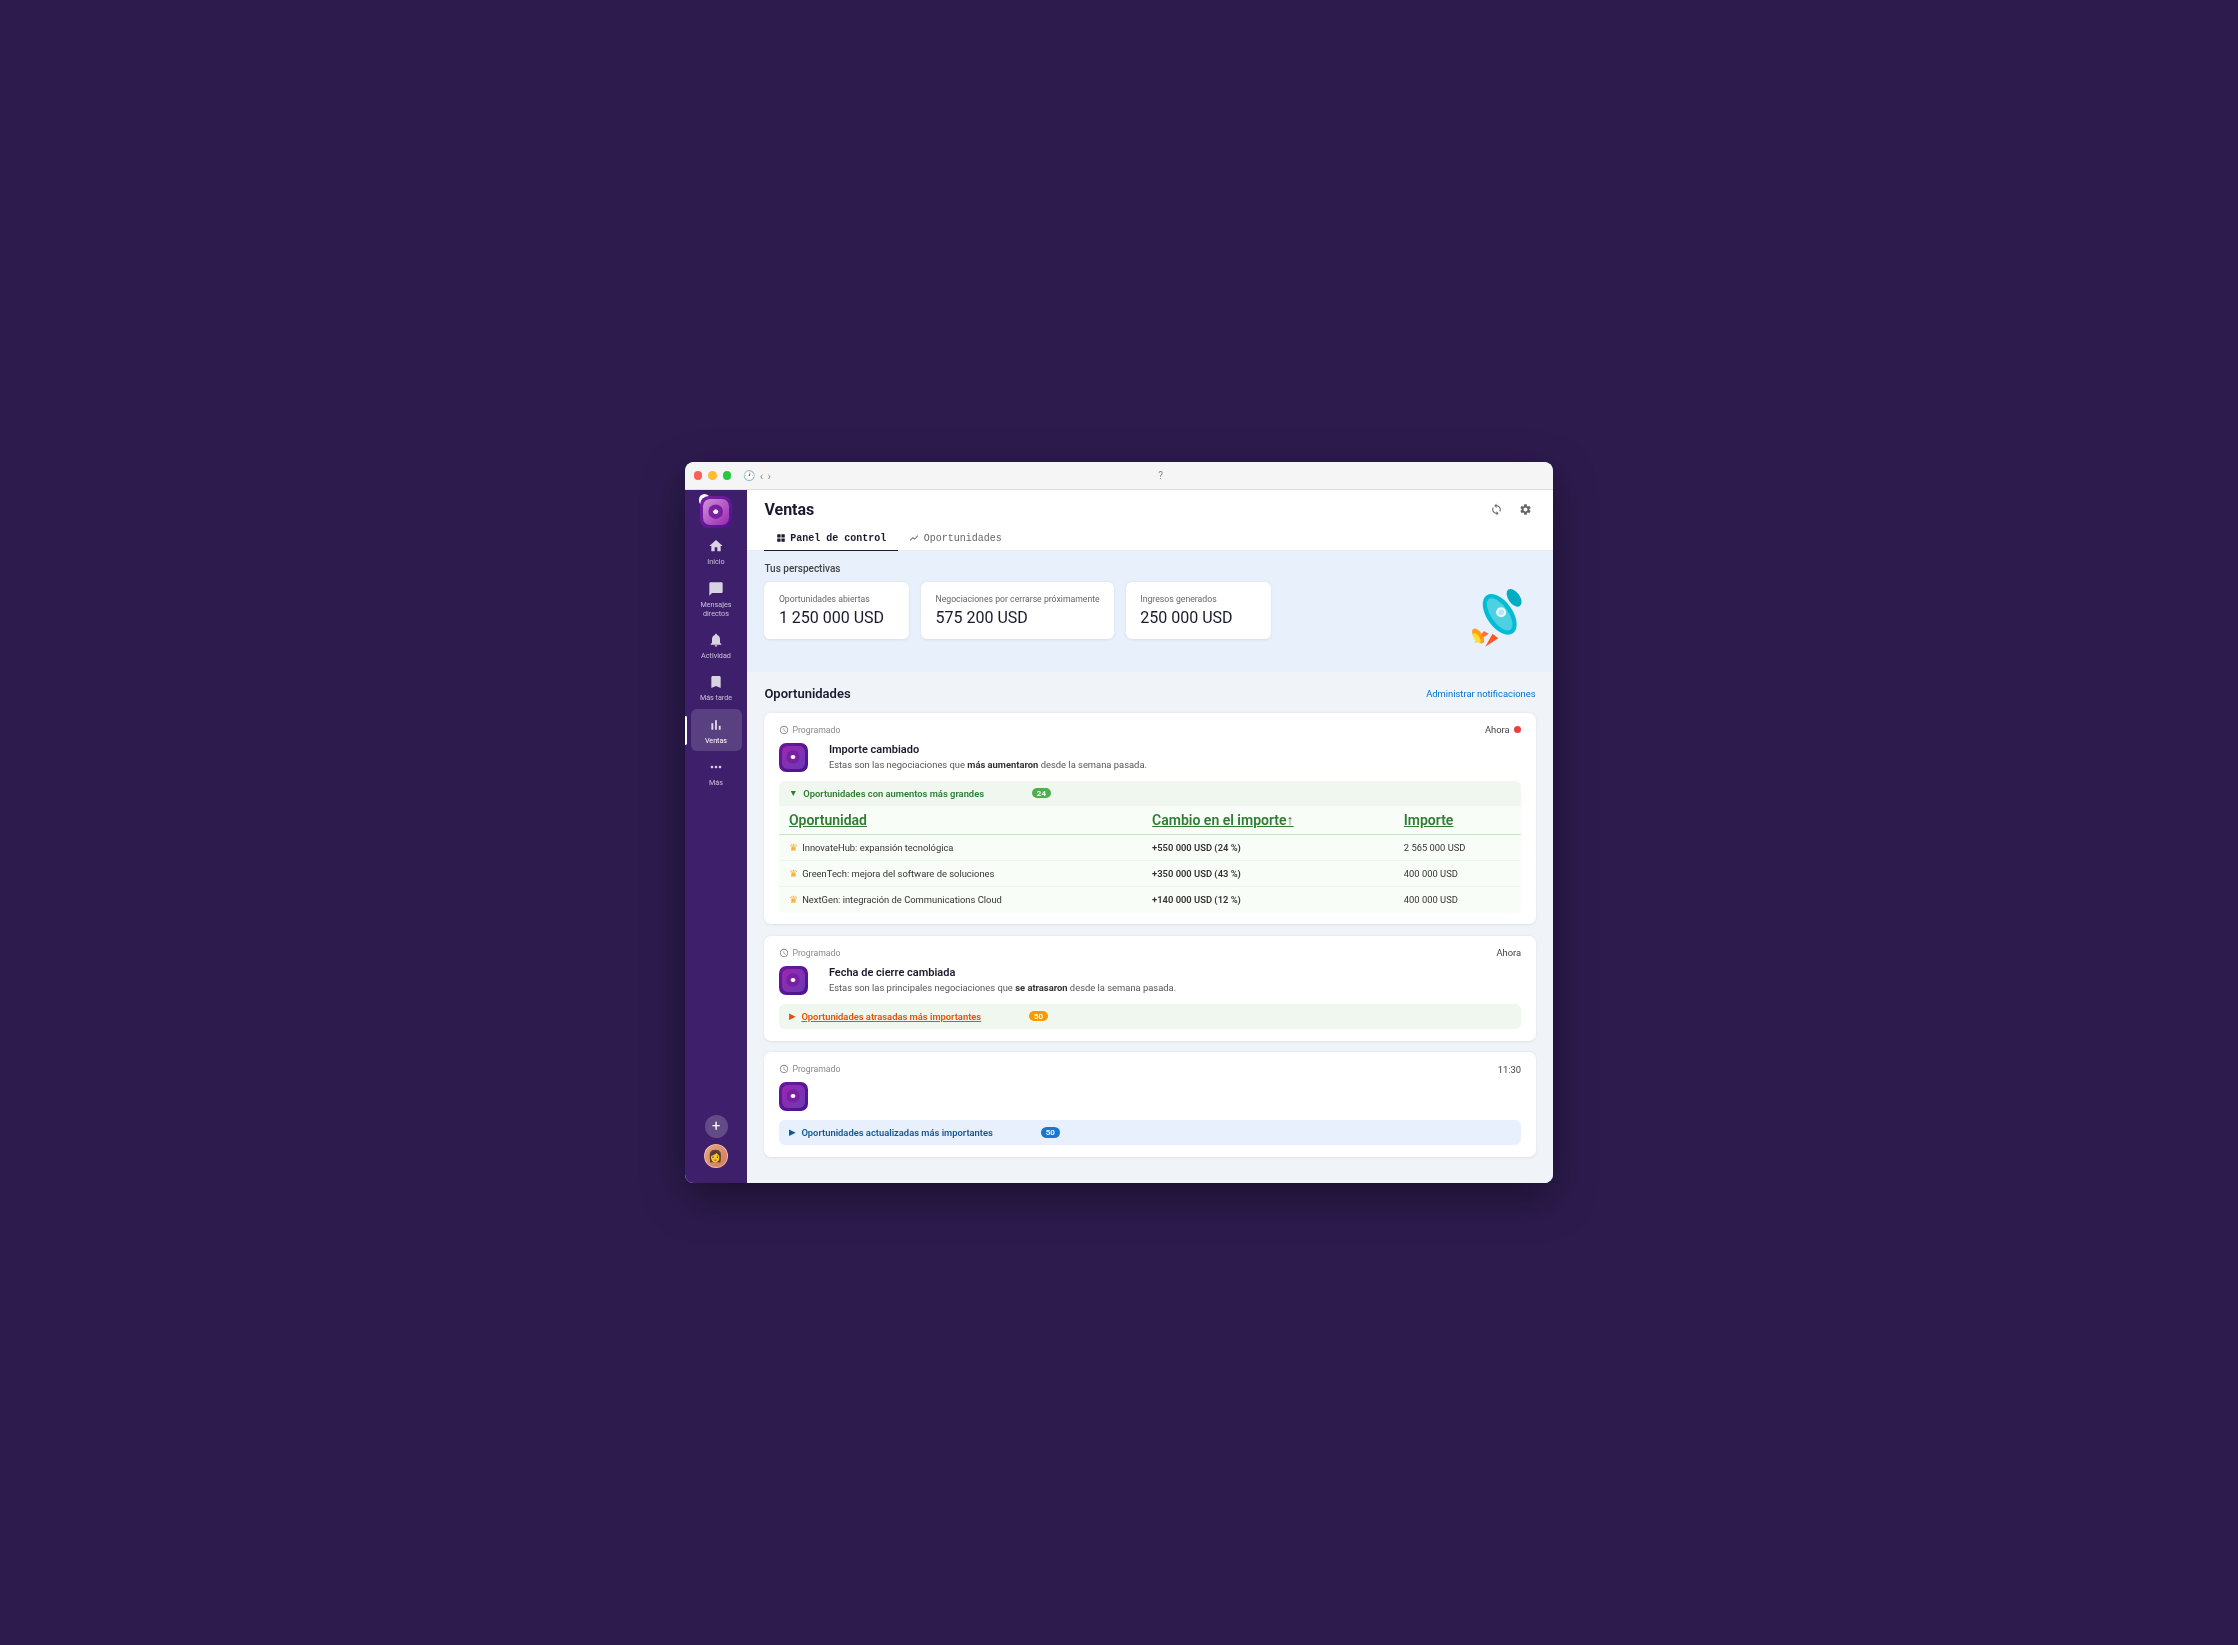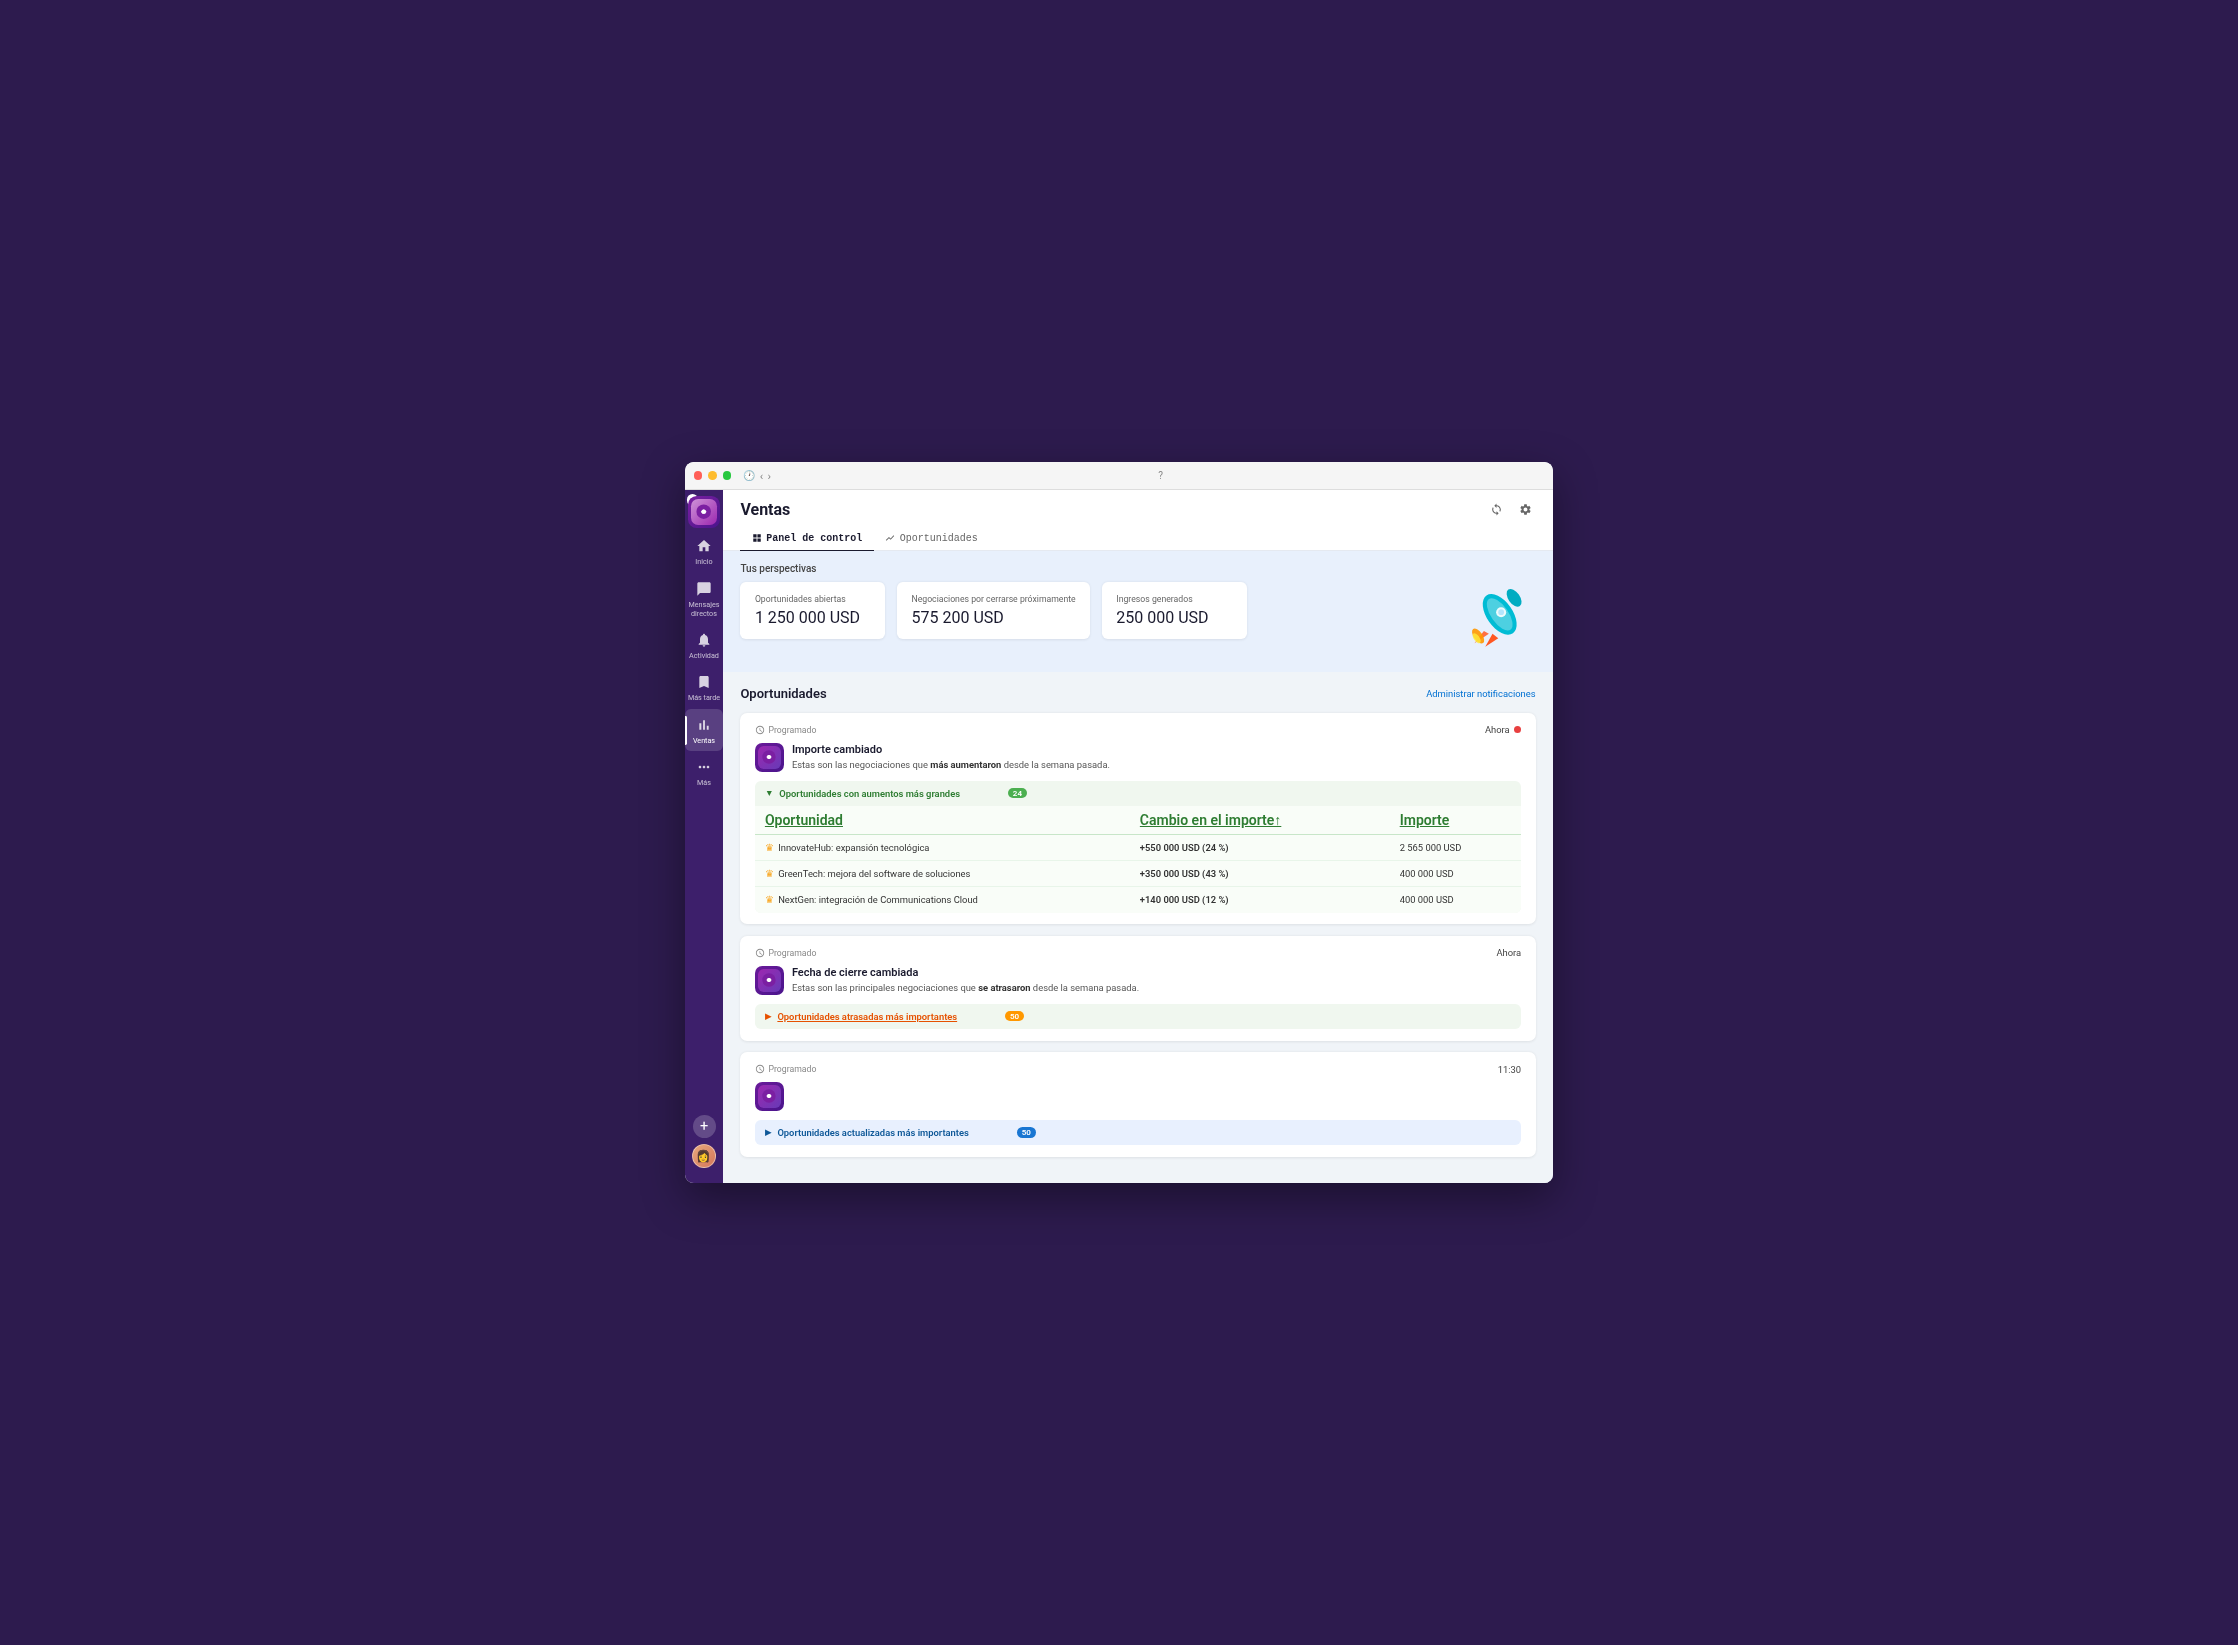--- a/index.html
+++ b/index.html
@@ -57,21 +57,21 @@
       font-size: 10px;
     }
     
     .main-layout {
       display: flex;
       flex: 1;
       overflow: hidden;
     }
     
     .sidebar {
-      width: 38px;
+      width: 62px;
       background: #3d1f6b;
       display: flex;
       flex-direction: column;
       align-items: center;
       padding: 5.8px 0;
       gap: 0;
     }
     .sidebar-avatar-badge {
       position: relative;
       margin-bottom: 2.9px;
@@ -324,21 +324,21 @@
     .red-dot {
       width: 7.2px;
       height: 7.2px;
       border-radius: 50%;
       background: #e84040;
       display: inline-block;
     }
     .notif-body {
       display: flex;
       align-items: flex-end;
-      gap: 8px;
+      gap: 21px;
       margin-bottom: 8.7px;
     }
     .notif-app-icon {
       width: 29px;
       height: 29px;
       border-radius: 7.2px;
       background: linear-gradient(135deg, #6a1b9a, #4a148c);
       display: flex;
       align-items: center;
       justify-content: center;

